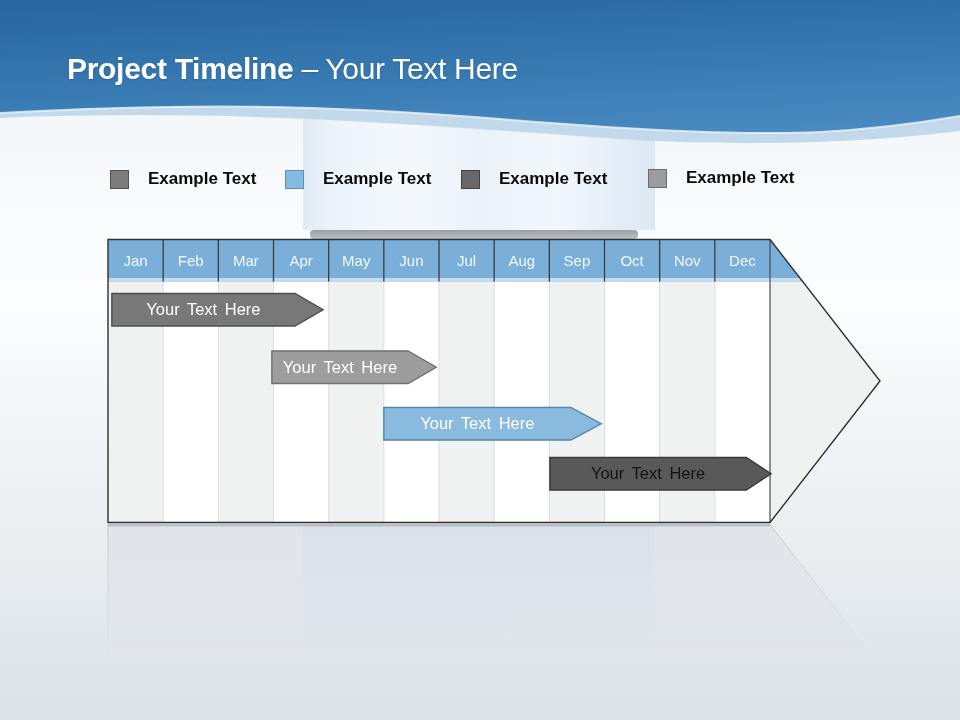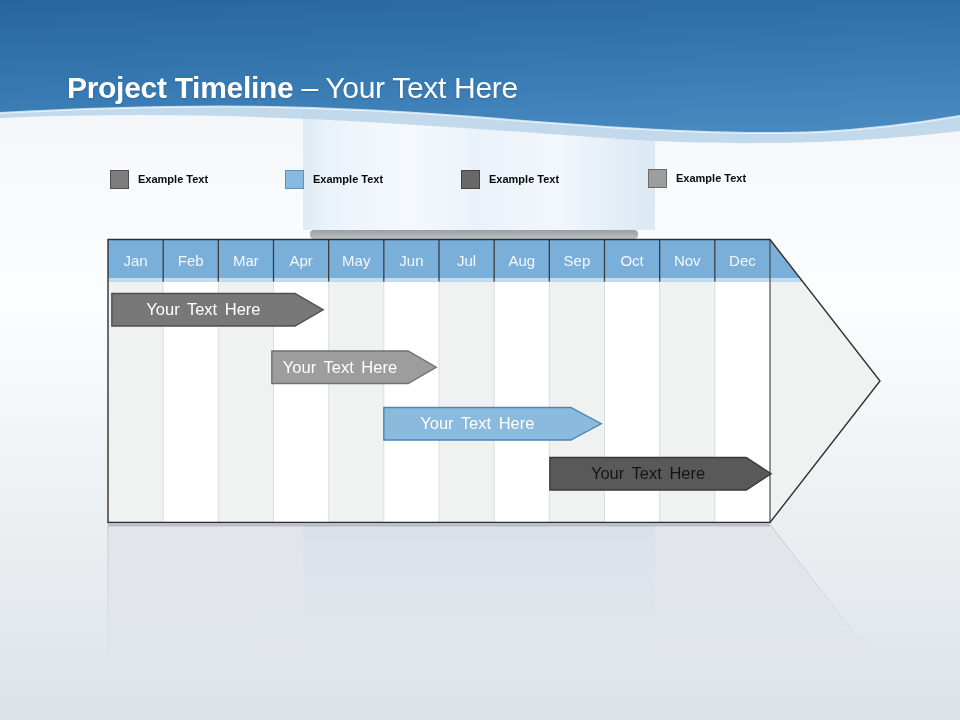--- a/index.html
+++ b/index.html
@@ -5,35 +5,35 @@
   html,body{margin:0;padding:0;}
   body{
     width:960px;height:720px;overflow:hidden;position:relative;
     font-family:"Liberation Sans",sans-serif;
     background:linear-gradient(180deg,#eef2f6 0px,#f5f8fb 130px,#fcfdfe 300px,#edf0f3 500px,#e4e9ed 620px,#dde2e7 720px);
   }
   .abs{position:absolute;}
   
   #wave{left:0;top:0;width:960px;height:175px;z-index:3;}
   
-  #title{left:67px;top:71px;z-index:4;color:#ffffff;font-size:30px;letter-spacing:-0.3px;
+  #title{left:67px;top:52px;z-index:4;color:#ffffff;font-size:30px;letter-spacing:-0.3px;
          text-shadow:0 1px 2px rgba(10,50,90,.25);white-space:nowrap;}
   #title .b{font-weight:bold;}
   #title .r{font-weight:normal;}
   
   #panel{left:303px;top:55px;width:352px;height:175px;z-index:1;
     background:linear-gradient(90deg,#dfeaf4 0%,#ebf3fa 8%,#f5f9fd 30%,#eaf2f9 50%,#f2f7fc 72%,#e2ecf6 92%,#dce8f3 100%);}
   #panel-shadow{left:310px;top:230px;width:328px;height:9px;z-index:1;border-radius:4px;
     background:linear-gradient(180deg,#9aa0a6,#bcc1c6);}
   #panel-refl{left:303px;top:525px;width:352px;height:130px;z-index:0;
     background:linear-gradient(180deg,rgba(213,227,240,.45),rgba(213,227,240,0));}
   
   .legend-item{z-index:5;height:18px;display:flex;align-items:center;}
   .legend-item .sq{width:17px;height:17px;border:1px solid #555;flex:0 0 auto;}
-  .legend-item .lb{margin-left:9px;font-weight:bold;font-size:11px;color:#0a0a0a;white-space:nowrap;}
+  .legend-item .lb{margin-left:19px;font-weight:bold;font-size:17px;color:#0a0a0a;white-space:nowrap;}
   #lg0{left:110px;top:170px;}
   #lg1{left:285px;top:170px;}
   #lg2{left:461px;top:170px;}
   #lg3{left:648px;top:169px;}
   
   #tl{left:0;top:0;width:960px;height:720px;z-index:2;}
   #tl text{font-family:"Liberation Sans",sans-serif;}
 </style>
 </head>
 <body>

